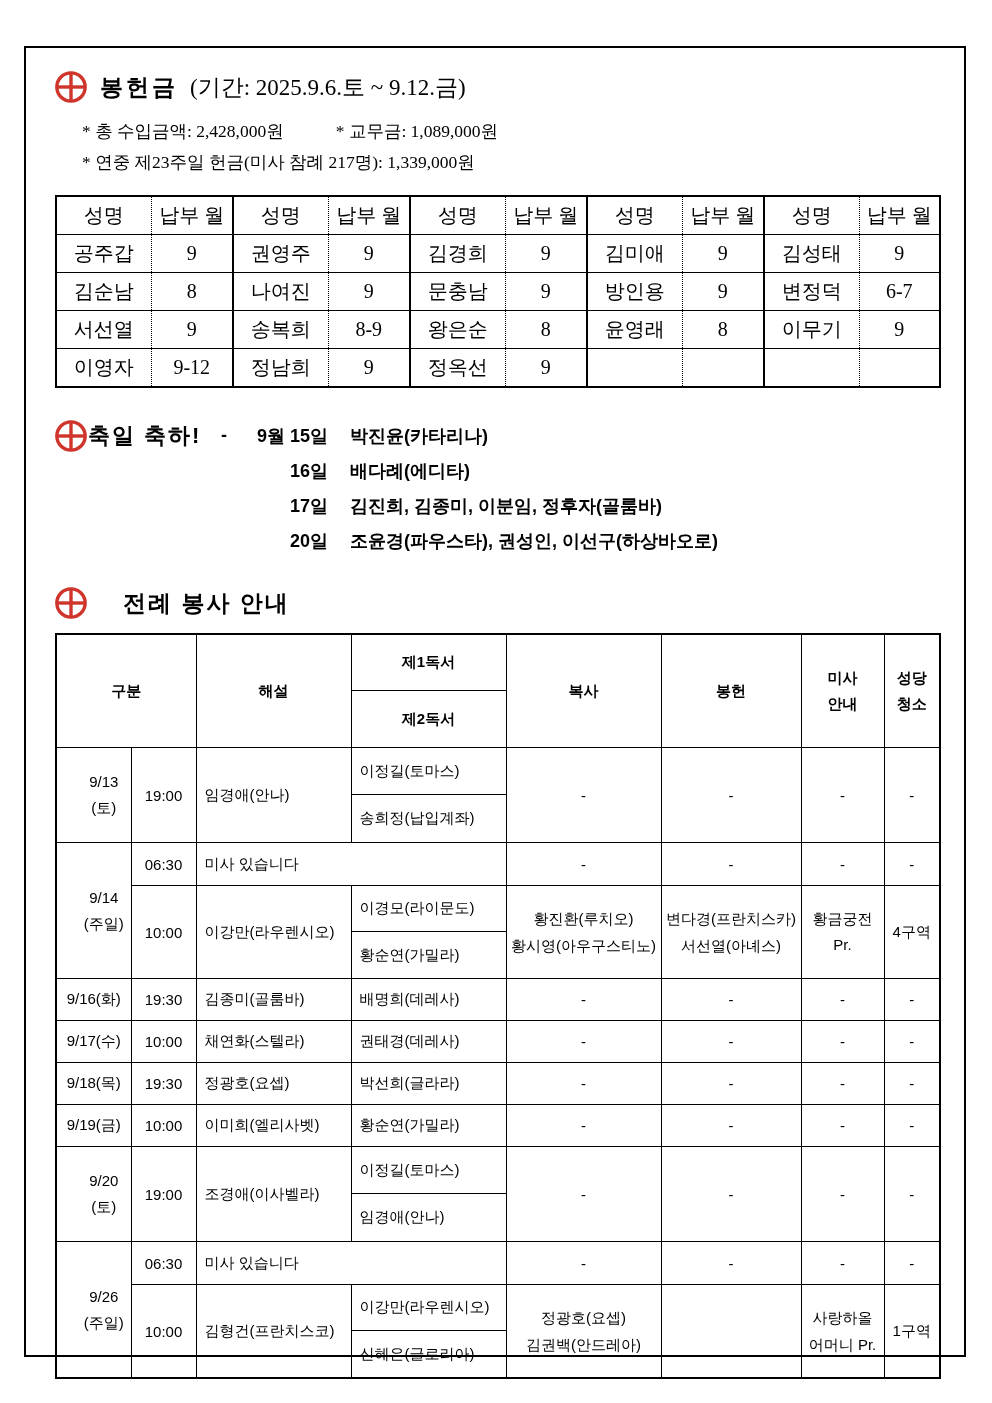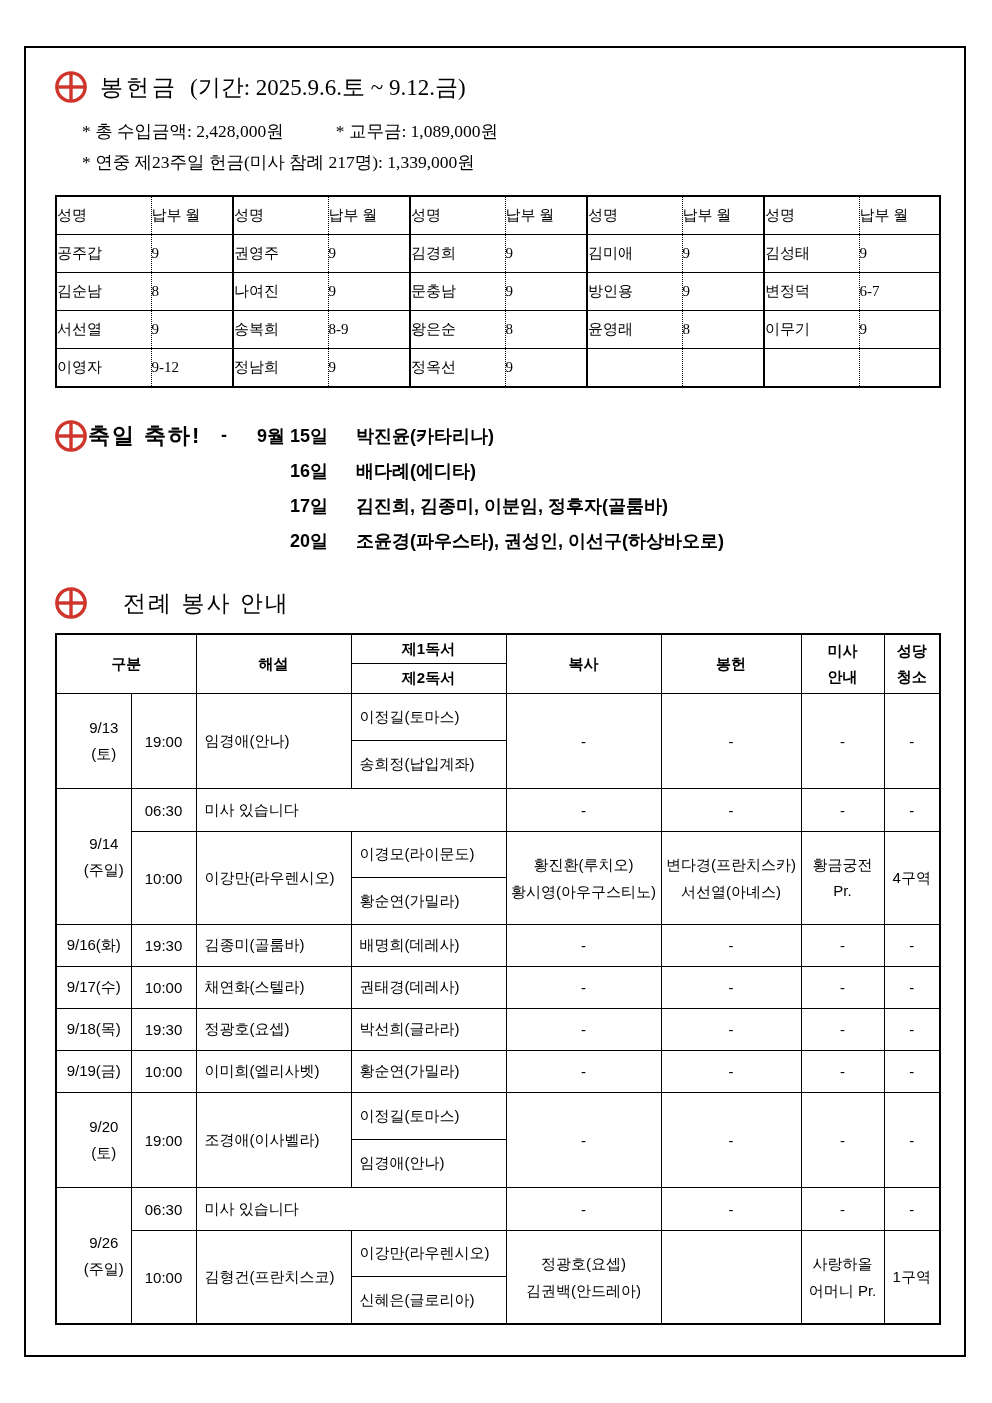--- a/index.html
+++ b/index.html
@@ -7,61 +7,61 @@
     width:992px;height:1403px;background:#ffffff;color:#000;
     font-family:"Liberation Serif", serif;position:relative;
   }
   .sheet{
     position:absolute;left:24px;top:46px;width:942px;height:1311px;
     border:2px solid #000;box-sizing:border-box;padding:22px 27px 0 28px;
   }
   
   .sec{display:flex;align-items:center;gap:12px;}
   .sec .ttl{
-    font-family:"Liberation Sans", sans-serif;font-weight:400;
+    font-family:"Liberation Sans", sans-serif;font-weight:700;
     font-size:23px;letter-spacing:3px;
   }
   .period{font-size:23px;letter-spacing:0;font-weight:400;margin-left:0;}
   .icon-cross{flex:0 0 auto;}
   
   .starlines{margin:12px 0 0 28px;font-size:17.5px;line-height:31px;}
   .starlines .gap{margin-left:52px;}
   
   table{border-collapse:collapse;}
   .t1{
     margin:17px 0 0 1px;width:884px;border:2px solid #000;
-    font-size:15px;text-align:left;table-layout:fixed;
+    font-size:20px;text-align:center;table-layout:fixed;
   }
   .t1 td,.t1 th{border-top:1px solid #000;height:37px;font-weight:400;padding:0;}
   .t1 .nm{border-left:2px solid #000;}
   .t1 .mo{border-left:1px dotted #000;}
   .t1 tr td:first-child,.t1 tr th:first-child{border-left:none;}
   
   .feast{margin-top:30px;font-family:"Liberation Sans", sans-serif;font-weight:700;}
   .feast-line{display:flex;align-items:center;min-height:35px;font-size:18px;}
   .feast-lead{width:152px;display:flex;align-items:center;gap:0;}
   .feast-title{font-size:22px;font-weight:800;letter-spacing:2px;white-space:nowrap;}
   .feast-dash{width:36px;text-align:center;}
   .feast-day{width:86px;text-align:right;white-space:nowrap;}
-  .feast-names{margin-left:28px;white-space:nowrap;}
+  .feast-names{margin-left:22px;white-space:nowrap;}
   
   .sec3{margin-top:28px;gap:35px;}
   .sec3 .ttl{letter-spacing:2px;}
   
   .t2{
     margin:13px 0 0 1px;width:884px;border:2px solid #000;
     font-family:"Liberation Sans", sans-serif;font-size:15px;table-layout:fixed;
   }
   .t2 td,.t2 th{border:1px solid #000;padding:0;vertical-align:middle;text-align:center;}
   .t2 th{font-weight:700;}
   .t2 .l{text-align:left;padding-left:8px;}
   .t2 td.split{padding:0;}
   .half{box-sizing:border-box;display:flex;align-items:center;padding-left:8px;}
   .half1{border-bottom:1px solid #000;}
-  .hd .half{height:29px;justify-content:center;padding-left:0;font-weight:700;}
+  .hd .half{height:56px;justify-content:center;padding-left:0;font-weight:700;}
   .hh47 .half{height:47px;}
   .hh46 .half{height:46px;}
   .r42 td{height:42px;}
   .r41 td{height:41px;}
   .two{text-align:left;padding-left:7px;line-height:27px;margin-top:24px;}
   .twoc{line-height:26px;}
   .datecell div{line-height:26px;padding-left:20px;}
 </style>
 </head>
 <body>

